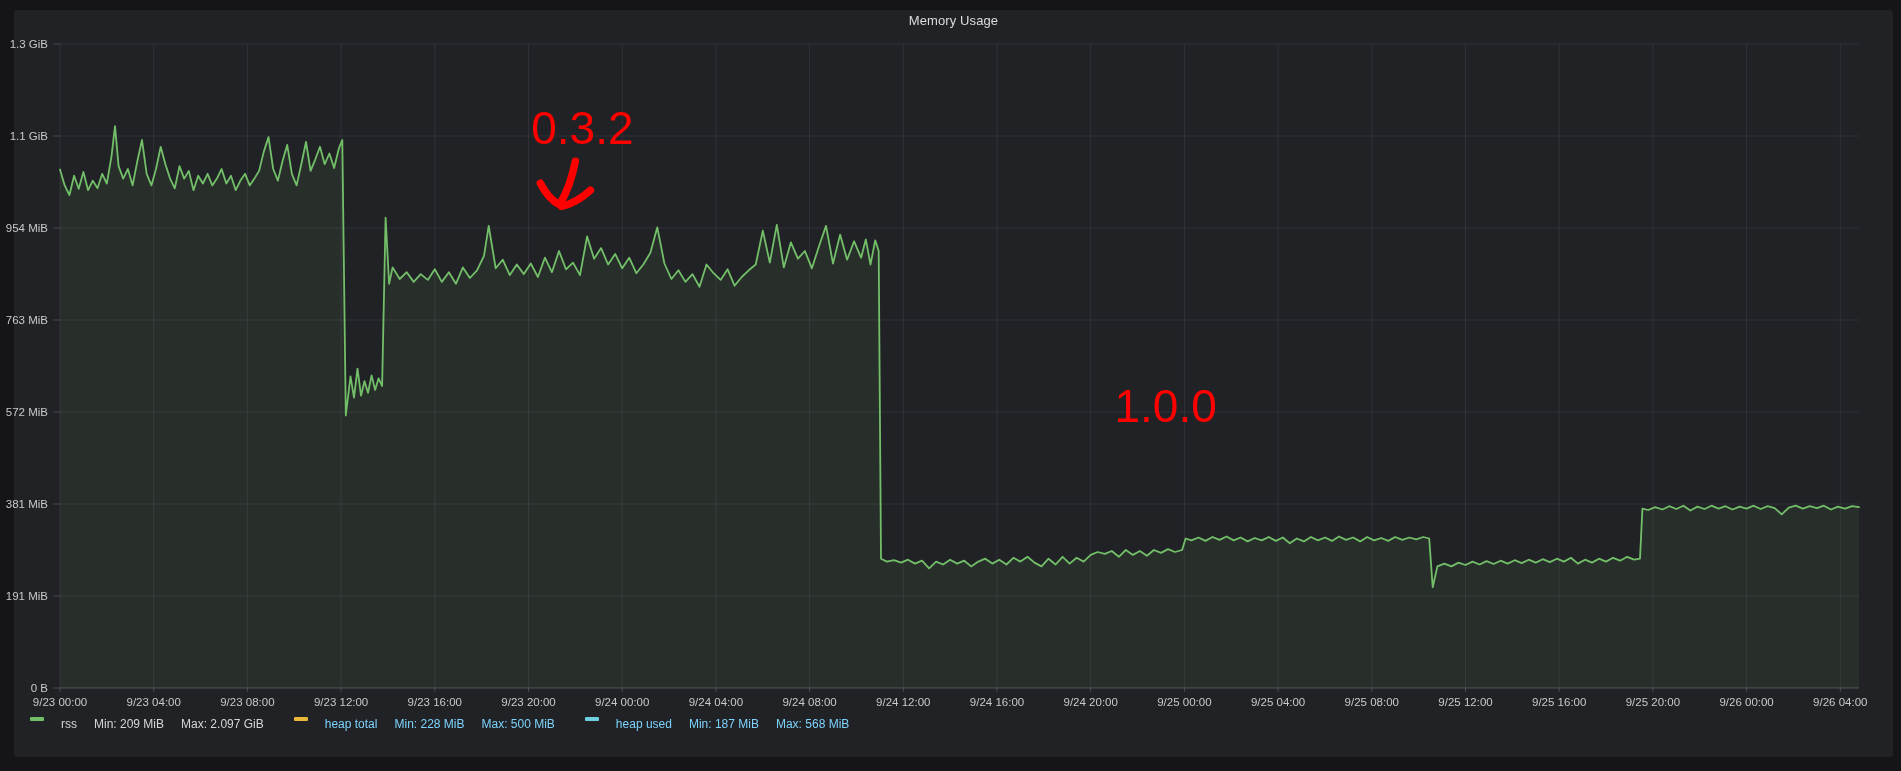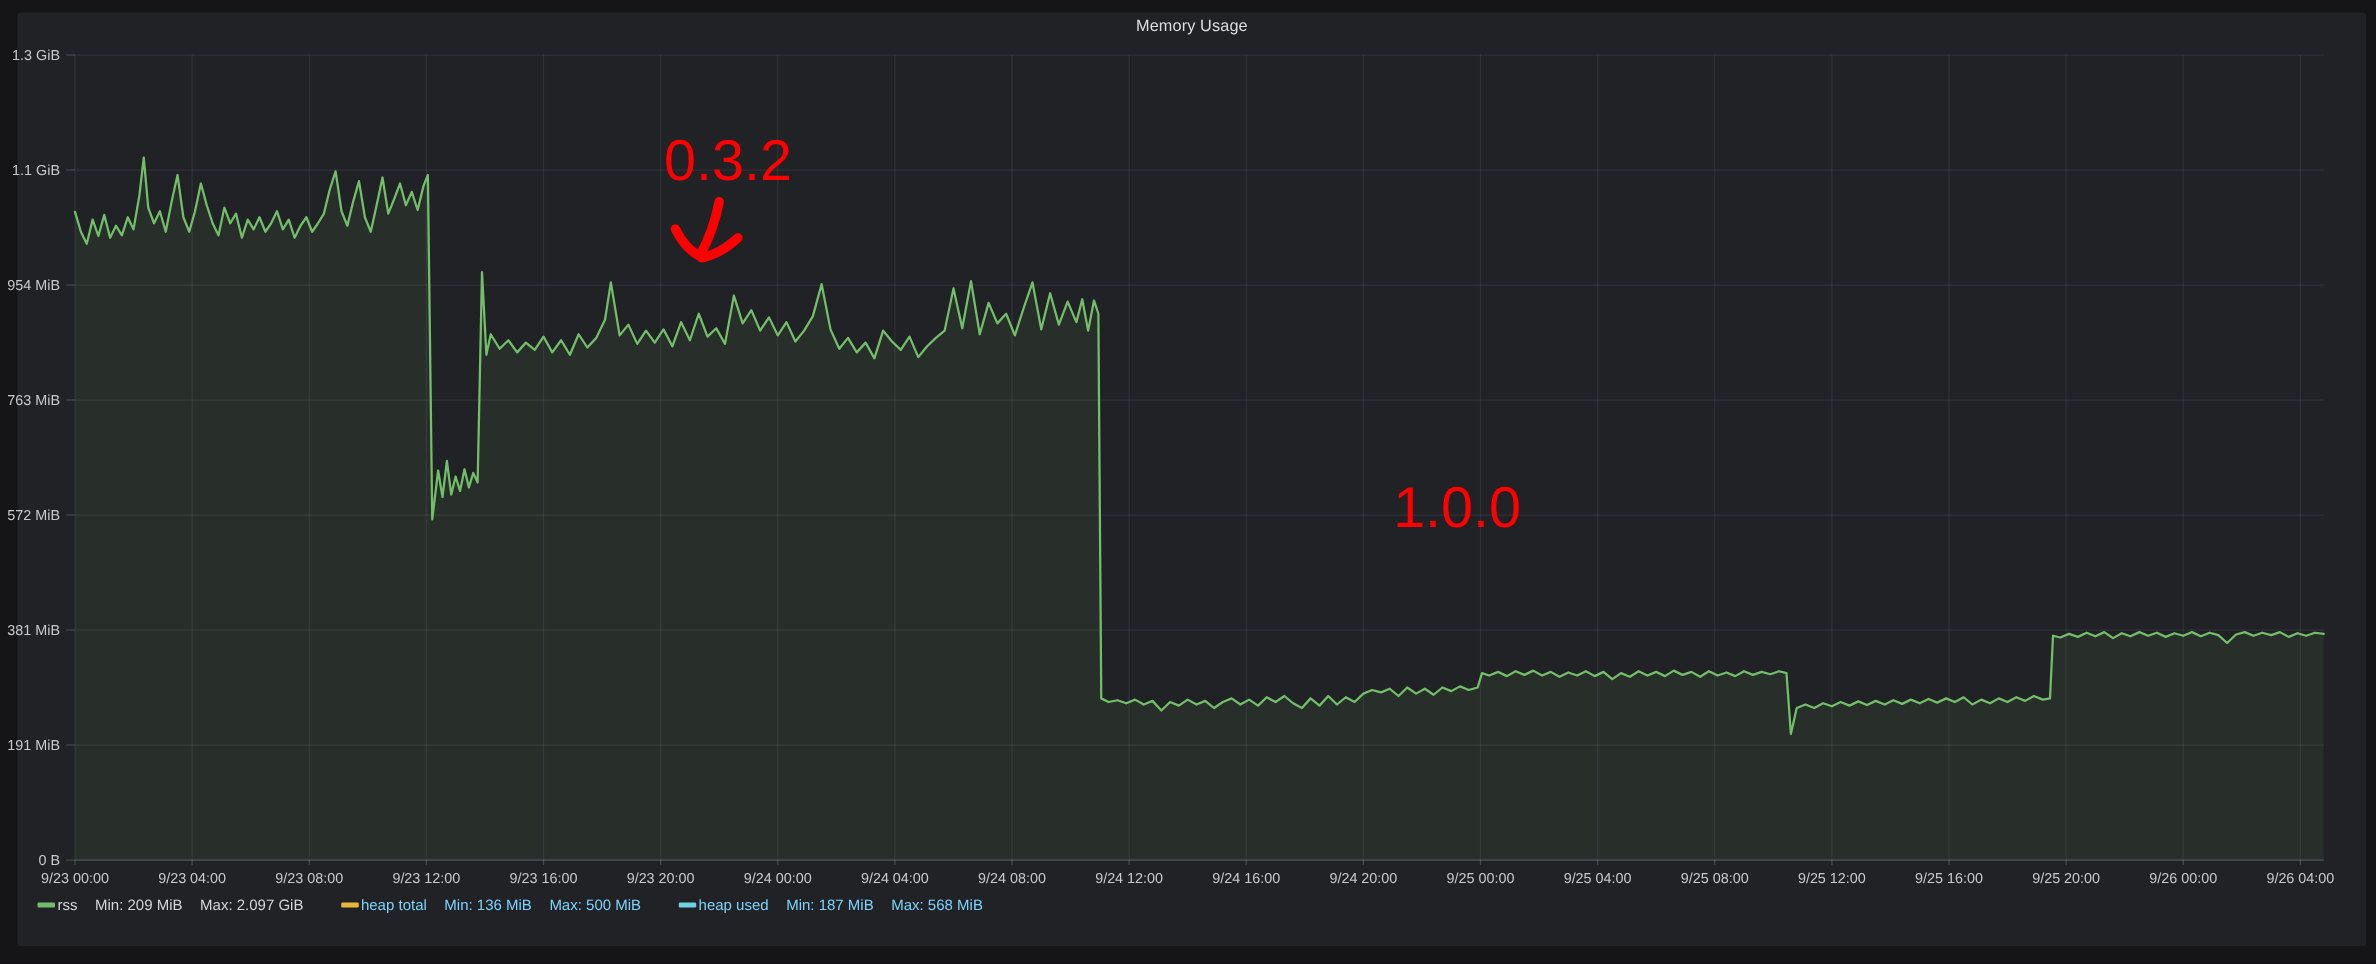--- a/index.html
+++ b/index.html
@@ -5,23 +5,23 @@
   html,body{margin:0;padding:0;background:#151518;}
   .page{position:relative;width:1901px;height:771px;background:#151518;overflow:hidden;
         font-family:"Liberation Sans","DejaVu Sans",sans-serif;}
   .panel{position:absolute;left:14px;top:10px;width:1879px;height:747px;
          background:#212226;border-radius:3px;}
   .panel-title{position:absolute;left:14px;top:13px;width:1879px;text-align:center;
          font-size:13px;color:#dcdde0;letter-spacing:.1px;}
   .chart-svg{position:absolute;left:0;top:0;}
   .legend{position:absolute;left:30px;top:717px;display:flex;align-items:center;gap:30px;
           font-size:12px;color:#d5d6d9;white-space:nowrap;}
-  .legend-item{display:flex;align-items:center;gap:2px;cursor:pointer;}
+  .legend-item{display:flex;align-items:flex-start;gap:17px;cursor:pointer;}
   .legend-item .swatch{width:14px;height:4px;border-radius:1px;display:inline-block;}
-  .legend-item .minmax{margin-left:12px;}
+  .legend-item .minmax{margin-left:0;}
   .legend-item.dim .series-name,.legend-item.dim .minmax{color:#7dd3fc;}
   text{font-family:"Liberation Sans","DejaVu Sans",sans-serif;}
 </style>
 </head>
 <body>
 
 <div class="page">
   <div class="panel"></div>
   <div class="panel-title">Memory Usage</div>
   <svg id="chart" class="chart-svg" width="1901" height="771">
@@ -119,21 +119,21 @@
   <div id="legend" class="legend">
       <span class="legend-item">
         <span class="swatch" style="background: rgb(115, 191, 105);"></span>
         <span class="series-name">rss</span>
         <span class="minmax">Min: 209 MiB</span>
         <span class="minmax">Max: 2.097 GiB</span>
       </span>
       <span class="legend-item dim">
         <span class="swatch" style="background: rgb(234, 184, 57);"></span>
         <span class="series-name">heap total</span>
-        <span class="minmax">Min: 136 MiB</span>
+        <span class="minmax">Min: 228 MiB</span>
         <span class="minmax">Max: 500 MiB</span>
       </span>
       <span class="legend-item dim">
         <span class="swatch" style="background: rgb(110, 208, 224);"></span>
         <span class="series-name">heap used</span>
         <span class="minmax">Min: 187 MiB</span>
         <span class="minmax">Max: 568 MiB</span>
       </span>
     </div>
 </div>

